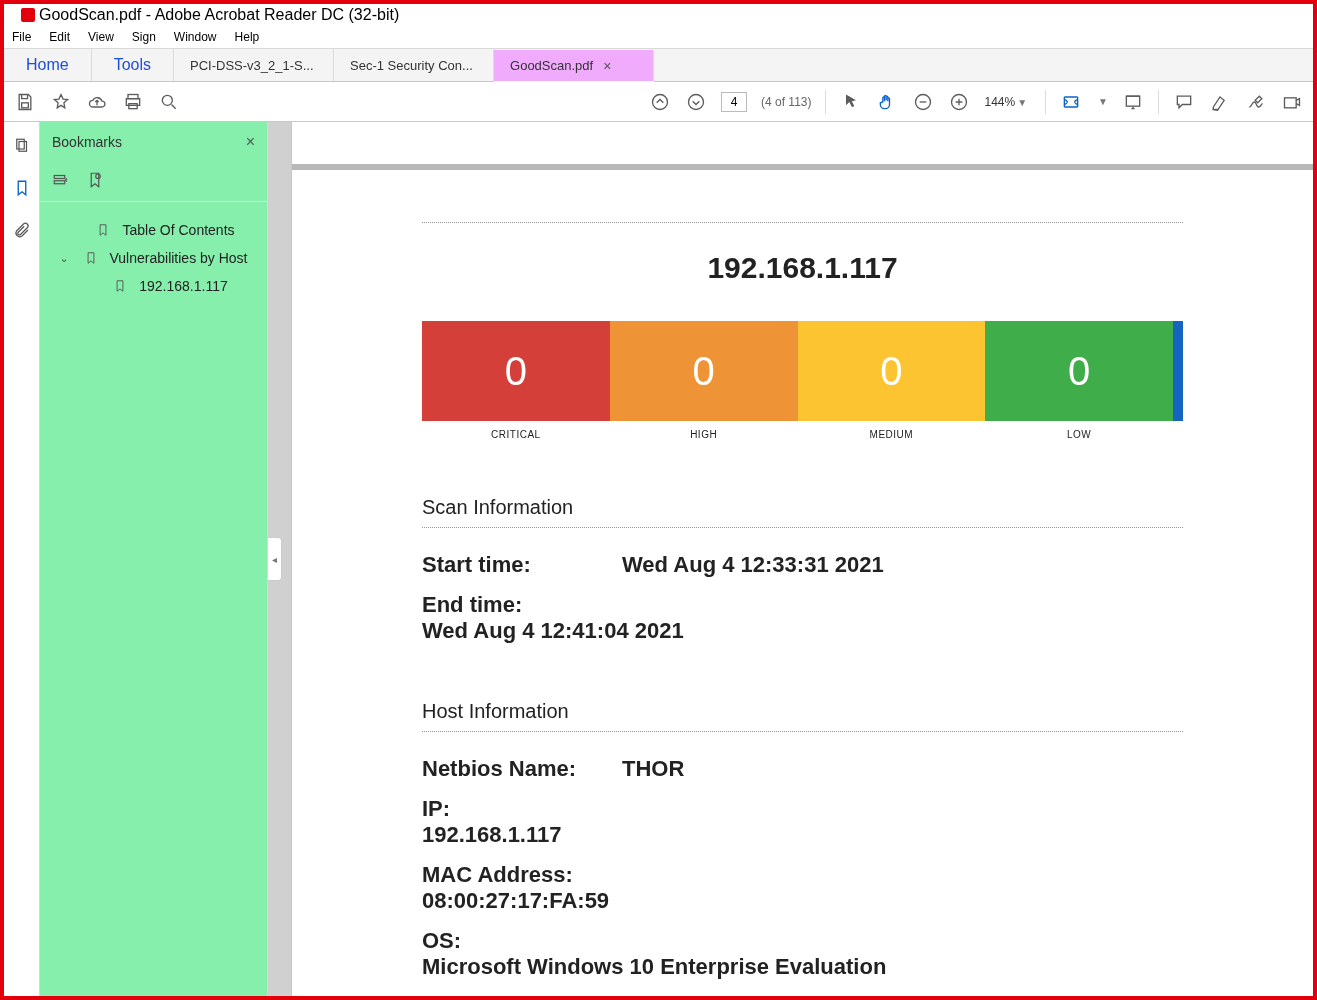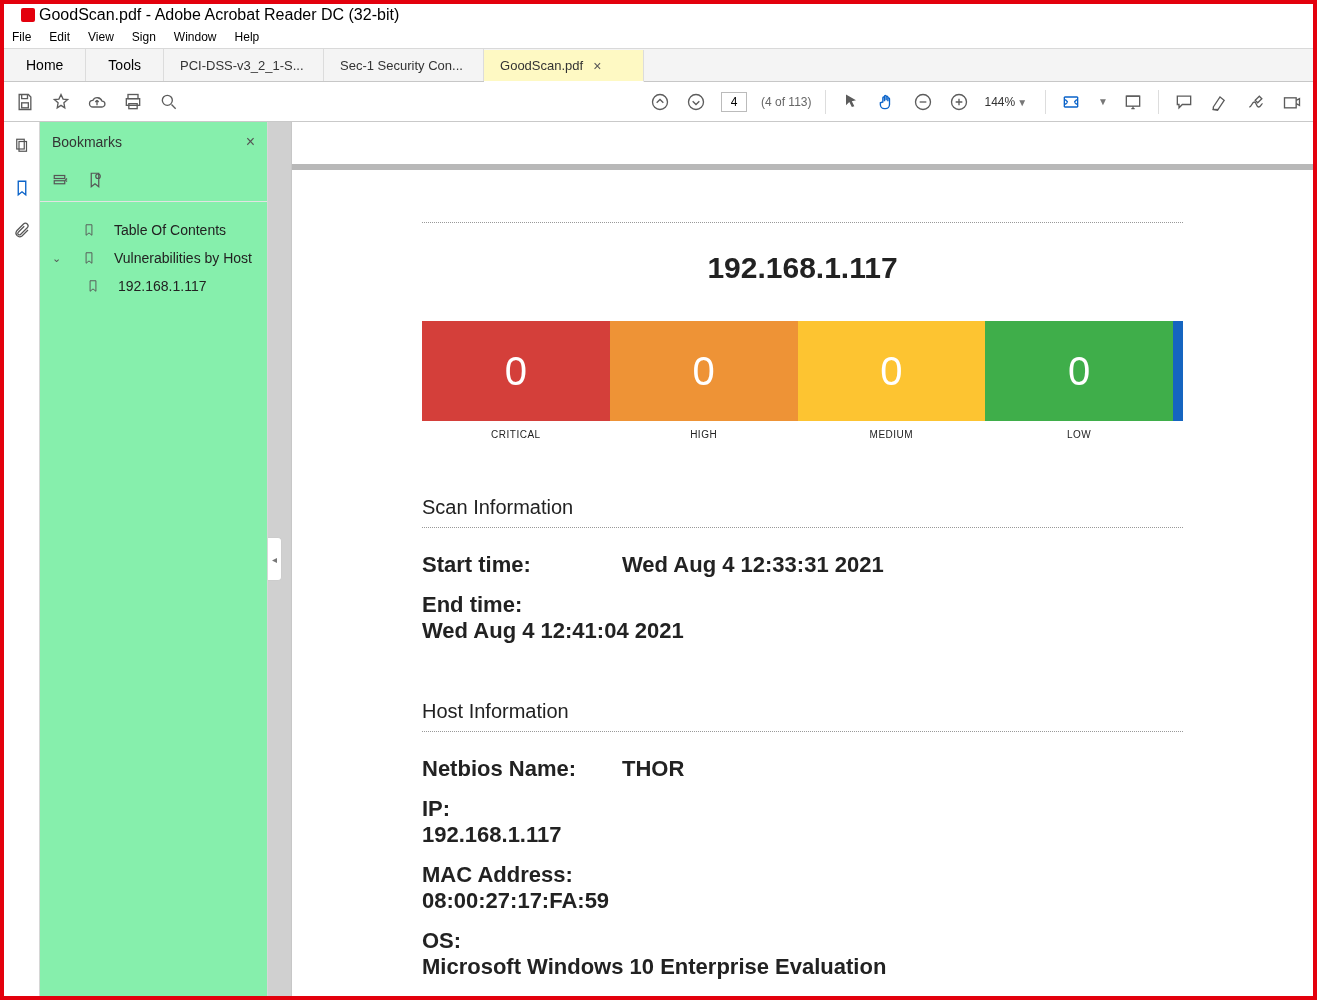--- a/index.html
+++ b/index.html
@@ -3,43 +3,43 @@
 <meta charset="utf-8">
 <style>
 * { box-sizing: border-box; margin: 0; padding: 0; font-family: "Segoe UI", Tahoma, sans-serif; }
 html, body { width:1317px; height:1000px; overflow:hidden; }
 .frame { border:4px solid #e3000d; width:1317px; height:1000px; background:#fff; display:flex; flex-direction:column; }
 .titlebar { height:22px; display:flex; align-items:center; font-size:16px; padding-left:17px; gap:4px; background:#fff; }
 .app-icon { width:14px; height:14px; background:#e3000d; border-radius:2px; }
 .menubar { height:22px; display:flex; align-items:center; gap:2px; padding-left:0; background:#fff; font-size:12px; }
 .menubar span { padding:2px 8px; cursor:default; }
 .tabstrip { height:34px; background:#f4f4f4; border-top:1px solid #d9d9d9; border-bottom:1px solid #c7c7c7; display:flex; align-items:stretch; }
-.apptab { padding:0 22px; font-size:14px; display:flex; align-items:center; border-right:1px solid #dcdcdc; color:#000000; }
+.apptab { padding:0 22px; font-size:16px; display:flex; align-items:center; border-right:1px solid #dcdcdc; color:#1d4ed8; }
 .doctab { padding:0 16px; font-size:13px; display:flex; align-items:center; gap:10px; border-right:1px solid #dcdcdc; color:#333; min-width:160px; }
-.doctab.active { background:#fef9c3; border-bottom:1px solid #fff; position:relative; top:1px; }
+.doctab.active { background:#f0abfc; border-bottom:1px solid #fff; position:relative; top:1px; }
 .doctab .close { font-size:14px; color:#555; }
 .toolbar { height:40px; background:#fff; border-bottom:1px solid #c9c9c9; display:flex; align-items:center; padding:0 10px; gap:14px; }
 .tool-icon { width:22px; height:22px; display:flex; align-items:center; justify-content:center; color:#5c5c5c; }
 .tool-icon svg{width:20px;height:20px;stroke:#5c5c5c;fill:none;stroke-width:1.6}
 .tool-sep { width:1px; height:24px; background:#ddd; }
 .spacer { flex:1; }
 .pageinput { width:26px; height:20px; border:1px solid #bbb; text-align:center; font-size:12px; }
 .pagecount { font-size:12px; color:#666; }
 .zoom { font-size:12px; color:#333; padding-right:4px; }
 .chev{font-size:10px;color:#777;margin-left:2px}
 .body { flex:1; display:flex; background:#eaeaea; overflow:hidden; }
 .leftrail { width:36px; background:#fff; border-right:1px solid #d7d7d7; display:flex; flex-direction:column; align-items:center; padding-top:14px; gap:22px; }
 .leftrail .rail-icn{width:20px;height:20px;display:flex;align-items:center;justify-content:center;color:#555}
 .leftrail .rail-icn.active{color:#0a63c9}
 .bookmarks { width:228px; background:#86efac; border-right:1px solid #d7d7d7; display:flex; flex-direction:column; box-shadow: 2px 0 5px -2px rgba(0,0,0,.1);}
 .bm-head { height:40px; display:flex; align-items:center; justify-content:space-between; padding:0 12px; font-size:14px; color:#333;}
 .bm-tools { height:40px; display:flex; align-items:center; gap:16px; padding:0 12px; border-bottom:1px solid #e3e3e3;}
 .bm-tools svg{width:18px;height:18px;stroke:#555;fill:none;stroke-width:1.6}
 .bm-tree { padding:14px 8px; font-size:14px; color:#222; }
-.bm-item { display:flex; align-items:center; gap:18px; padding:6px 4px; }
+.bm-item { display:flex; align-items:center; gap:12px; padding:6px 4px;justify-content:center; }
 .bm-item.sub { padding-left:38px; }
 .bm-item .caret{width:12px;display:inline-block;color:#555;font-size:11px}
 .bm-item .bk{width:14px;height:14px}
 .bm-item .bk svg{width:14px;height:14px;stroke:#555;fill:none;stroke-width:1.6}
 .canvas-wrap { flex:1; position:relative; background:#d0d0d0; display:flex; }
 .collapse-grip{position:absolute;left:0;top:50%;transform:translateY(-50%);width:14px;height:44px;background:#fff;border:1px solid #ccc;border-left:none;border-radius:0 4px 4px 0;display:flex;align-items:center;justify-content:center;color:#777;font-size:10px}
 .page { margin:0 0 0 24px; width: calc(100% - 24px); background:#fff; box-shadow:0 0 0 1px #c7c7c7; position:relative; }
 .graytop{position:absolute;top:42px;left:0;right:0;height:6px;background:#b8b8b8}
 .doc { padding:100px 130px 60px 130px; font-family: Arial, Helvetica, sans-serif; color:#222; }
 .host-title { text-align:center; font-size:30px; font-weight:700; margin:0 0 36px 0; border-top:1px dotted #999; padding-top:28px; }

